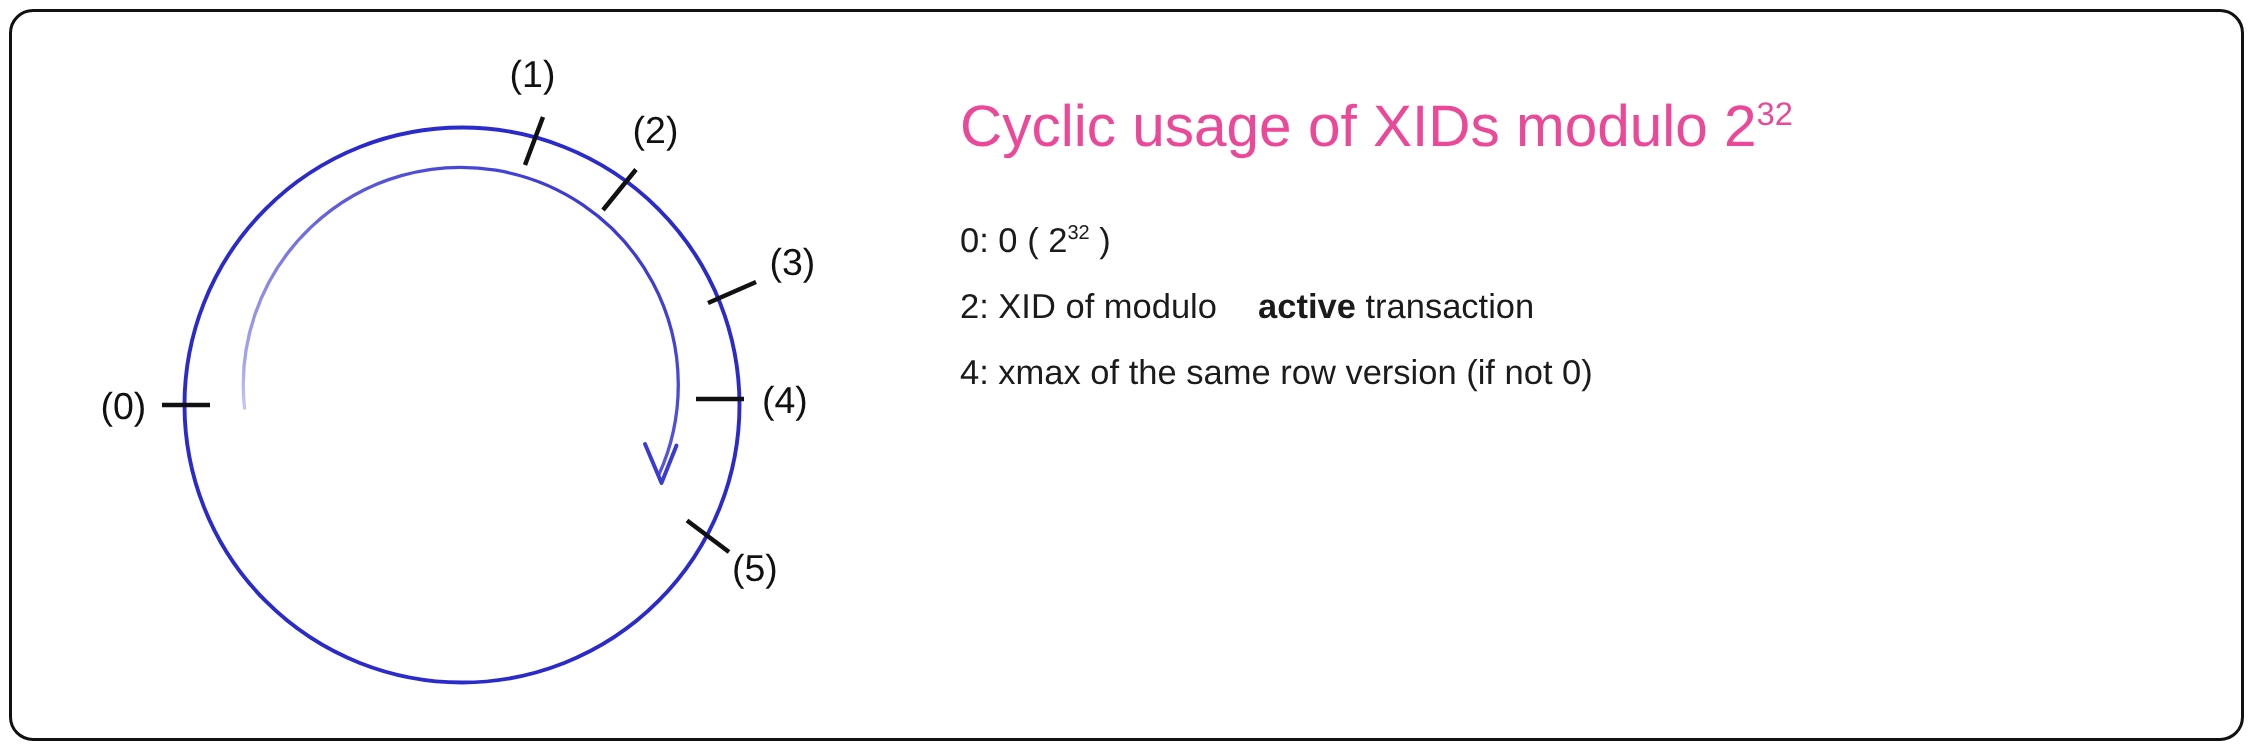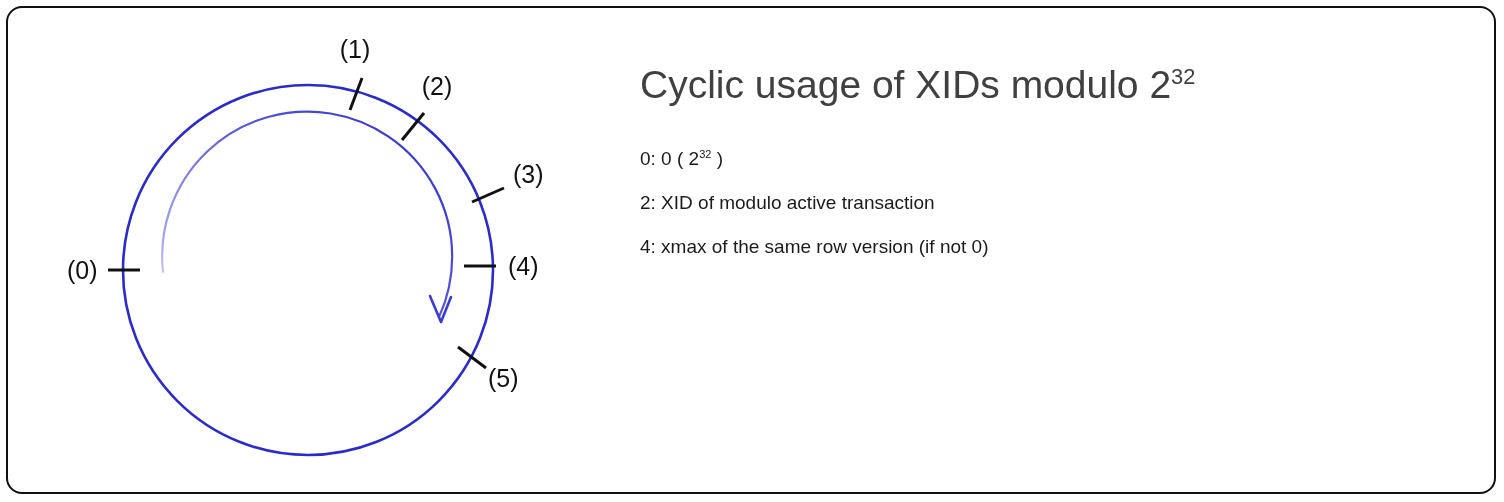--- a/index.html
+++ b/index.html
@@ -55,50 +55,51 @@
   #textcol {
     position: absolute;
     left: 640px;
     top: 64px;
     width: 820px;
   }
   #title {
     font-family: "Liberation Sans", sans-serif;
     font-size: 39px;
     font-weight: 400;
-    color: #404040;
+    color: #ec4899;
     letter-spacing: 0px;
     line-height: 1.1;
     margin: 0 0 0 0;
     white-space: nowrap;
   }
   #title .sup {
     font-size: 0.56em;
     vertical-align: super;
     line-height: 0;
   }
   #legend {
     margin-top: 42px;
   }
   .legend-row {
     font-family: "Liberation Sans", sans-serif;
-    font-size: 19px;
+    font-size: 23px;
     color: #1b1b1b;
     line-height: 1;
     height: 44px;
     white-space: nowrap;
     display: block;
   }
   .legend-row .sup {
     font-size: 0.58em;
     vertical-align: super;
     line-height: 0;
   }
   .legend-row b {
-    font-weight: 400;
+    font-weight: 700;
+    margin-left: 21px;
   }
 </style>
 </head>
 <body>
 
 <div id="canvas">
   <div id="frame"></div>
 
   <div id="diagram">
     <svg viewBox="0 0 560 462" xmlns="http://www.w3.org/2000/svg">

